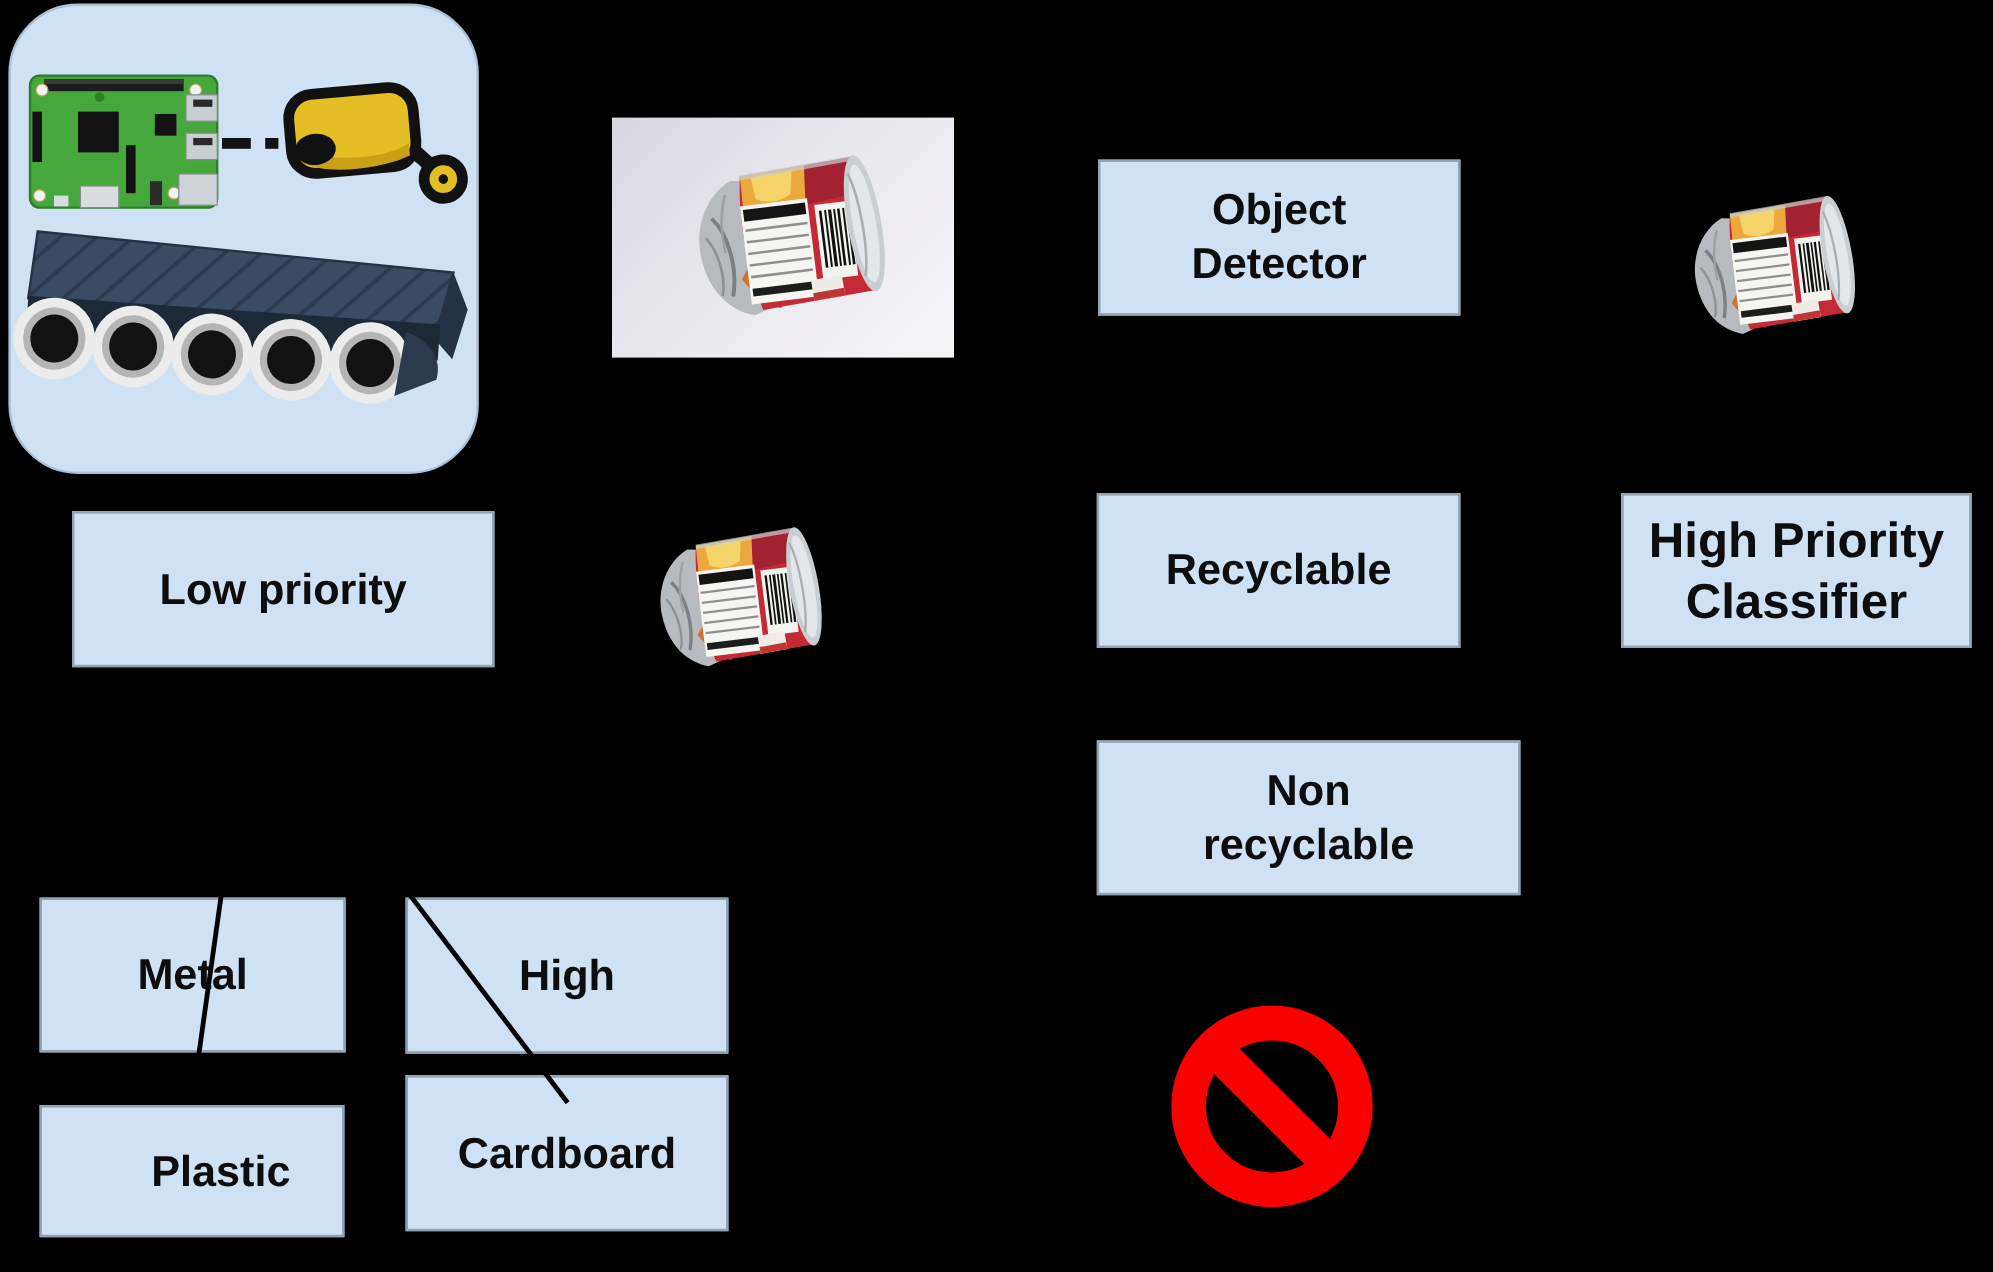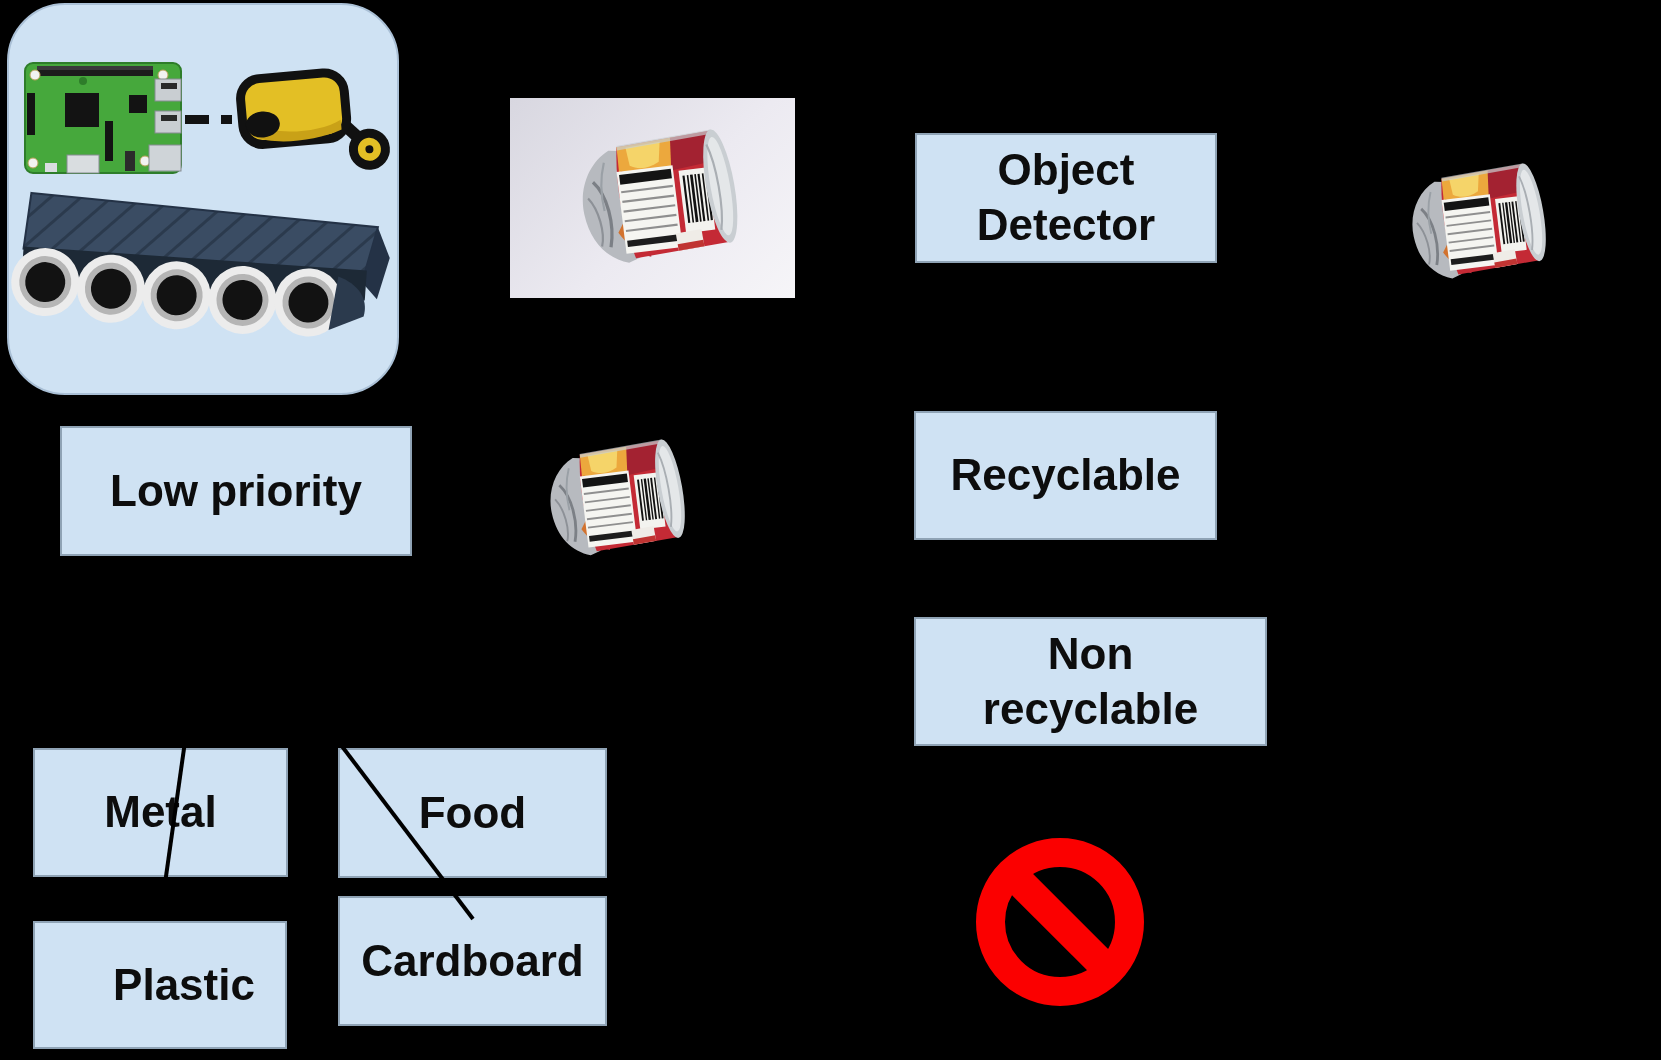--- a/index.html
+++ b/index.html
@@ -7,34 +7,34 @@
   #stage{position:relative;width:1661px;height:1060px;background:#000;overflow:hidden;}
 
   .node{
     position:absolute;
     background:#cfe2f3;
     border:2px solid #8fa3b5;
     box-sizing:border-box;
     display:flex;align-items:center;justify-content:center;
     color:#0d0d0d;
     font-weight:bold;
-    font-size:44px;
+    font-size:36px;
     line-height:1.24;
     text-align:center;
     white-space:pre-line;
   }
 
   #node-object-detector{left:915px;top:133px;width:302px;height:130px;}
   #node-low-priority{left:60px;top:426px;width:352px;height:130px;}
   #node-recyclable{left:914px;top:411px;width:303px;height:129px;}
   #node-high-priority{left:1351px;top:411px;width:292px;height:129px;font-size:41px;}
   #node-non-recyclable{left:914px;top:617px;width:353px;height:129px;}
   #node-metal{left:33px;top:748px;width:255px;height:129px;}
   #node-food{left:338px;top:748px;width:269px;height:130px;}
-  #node-plastic{left:33px;top:921px;width:254px;height:128px;padding-left:48px;}
+  #node-plastic{left:33px;top:921px;width:254px;height:110px;padding-left:48px;}
   #node-cardboard{left:338px;top:896px;width:269px;height:130px;}
 
   #capture-panel{
     position:absolute;left:7px;top:3px;width:392px;height:392px;
     background:#cfe2f3;border:2px solid #aac0d6;border-radius:58px;box-sizing:border-box;
   }
   #capture-panel svg{position:absolute;left:0;top:0;}
 
   #can-photo{
     position:absolute;left:510px;top:98px;width:285px;height:200px;
@@ -198,29 +198,33 @@
   <div class="node" id="node-object-detector">
     <span>Object
 Detector</span>
   </div>
   <div class="node" id="node-low-priority">
     <span>Low priority</span>
   </div>
   <div class="node" id="node-recyclable">
     <span>Recyclable</span>
   </div>
+  <div class="node" id="node-high-priority">
+    <span>High Priority
+Classifier</span>
+  </div>
   <div class="node" id="node-non-recyclable">
     <span>Non
 recyclable</span>
   </div>
   <div class="node" id="node-metal">
     <span>Metal</span>
   </div>
   <div class="node" id="node-food">
-    <span>Food</span>
+    <span>High</span>
   </div>
   <div class="node" id="node-plastic">
     <span>Plastic</span>
   </div>
   <div class="node" id="node-cardboard">
     <span>Cardboard</span>
   </div>
 
   <svg id="no-entry" width="168" height="168" viewBox="0 0 168 168">
     <g transform="translate(84,84)">

